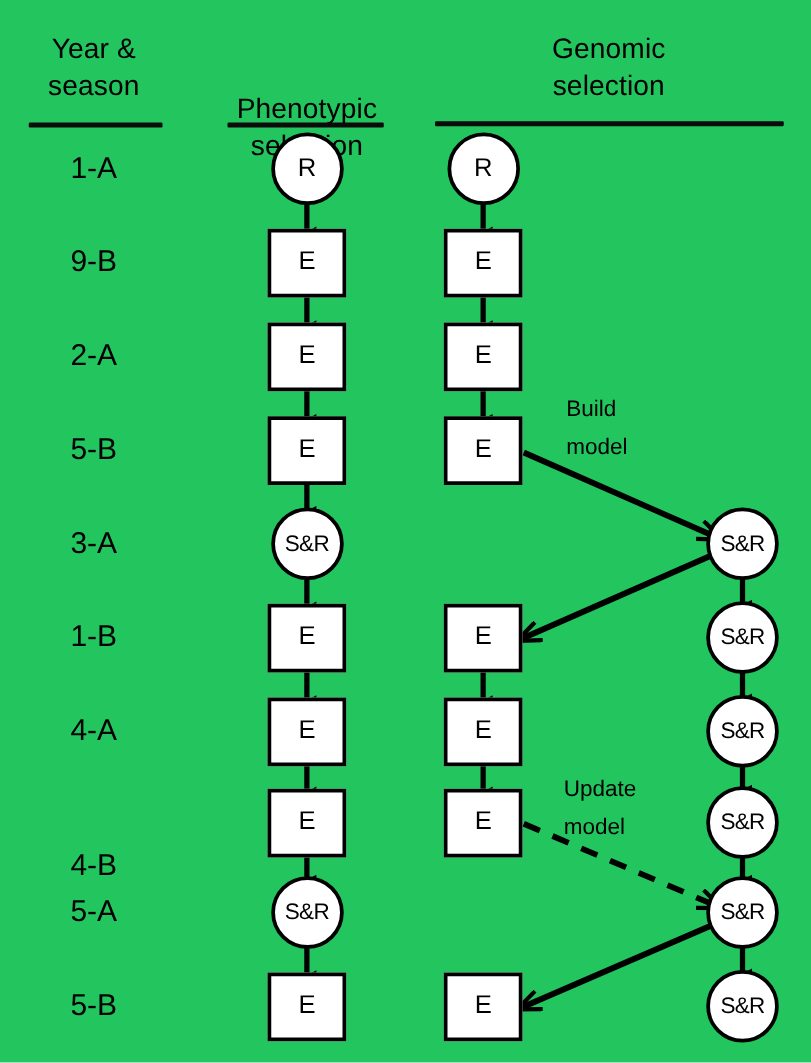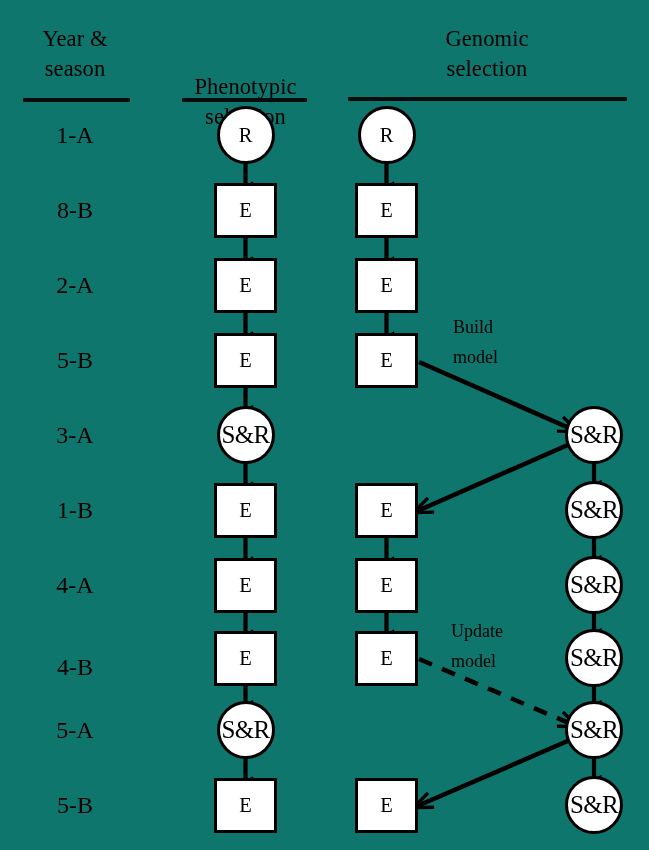--- a/index.html
+++ b/index.html
@@ -9,22 +9,21 @@
   }
   body {
     font-family: "Liberation Sans", sans-serif;
     color: #000000;
   }
   #stage {
     position: relative;
     width: 649px;
     height: 850px;
     overflow: hidden;
-    background: #0f766e;
-    font-family: Liberation Serif, serif;
+    background: #22c55e;
   }
   #edges {
     position: absolute;
     left: 0;
     top: 0;
     width: 649px;
     height: 850px;
     pointer-events: none;
   }
   .col-header {
@@ -66,21 +65,21 @@
   .node.square {
     border-radius: 0;
   }
   .node .node-text {
     font-size: 20.5px;
     line-height: 20.5px;
     letter-spacing: -0.2px;
     transform: translateY(-0.5px);
   }
   .node.circle.sr .node-text {
-    font-size: 25px;
+    font-size: 18px;
     letter-spacing: -0.6px;
   }
   .annotation {
     position: absolute;
     font-size: 18px;
     line-height: 30px;
     text-align: left;
     white-space: pre-line;
     color: #000000;
     z-index: 4;
@@ -137,27 +136,27 @@
       <div class="col-header" style="left: 337px; top: 24px; width: 300px;">Genomic
 selection</div>
     </div>
   <div id="rules-layer">
       <div class="header-rule" style="left: 23px; top: 97.5px; width: 107px;"></div>
       <div class="header-rule" style="left: 182px; top: 97.5px; width: 125px;"></div>
       <div class="header-rule" style="left: 348px; top: 97px; width: 279px;"></div>
     </div>
   <div id="labels-layer">
       <div class="row-label" style="left: 15px; top: 124px; width: 120px;">1-A</div>
-      <div class="row-label" style="left: 15px; top: 199px; width: 120px;">8-B</div>
+      <div class="row-label" style="left: 15px; top: 199px; width: 120px;">9-B</div>
       <div class="row-label" style="left: 15px; top: 274px; width: 120px;">2-A</div>
       <div class="row-label" style="left: 15px; top: 349px; width: 120px;">5-B</div>
       <div class="row-label" style="left: 15px; top: 424px; width: 120px;">3-A</div>
       <div class="row-label" style="left: 15px; top: 499px; width: 120px;">1-B</div>
       <div class="row-label" style="left: 15px; top: 574px; width: 120px;">4-A</div>
-      <div class="row-label" style="left: 15px; top: 656px; width: 120px;">4-B</div>
+      <div class="row-label" style="left: 15px; top: 682px; width: 120px;">4-B</div>
       <div class="row-label" style="left: 15px; top: 719px; width: 120px;">5-A</div>
       <div class="row-label" style="left: 15px; top: 794px; width: 120px;">5-B</div>
     </div>
   <div id="pheno-layer">
       <div class="node circle" style="left: 216.5px; top: 106px; width: 58px; height: 58px;">
         <span class="node-text">R</span>
       </div>
       <div class="node square" style="left: 214px; top: 182.5px; width: 63px; height: 55px;">
         <span class="node-text">E</span>
       </div>

